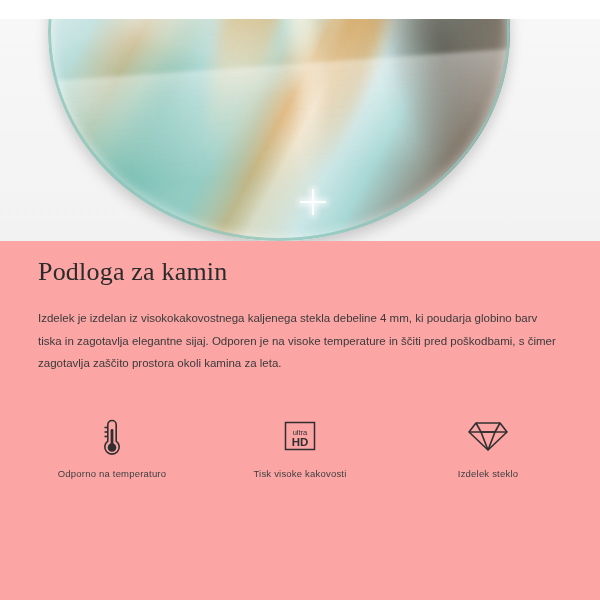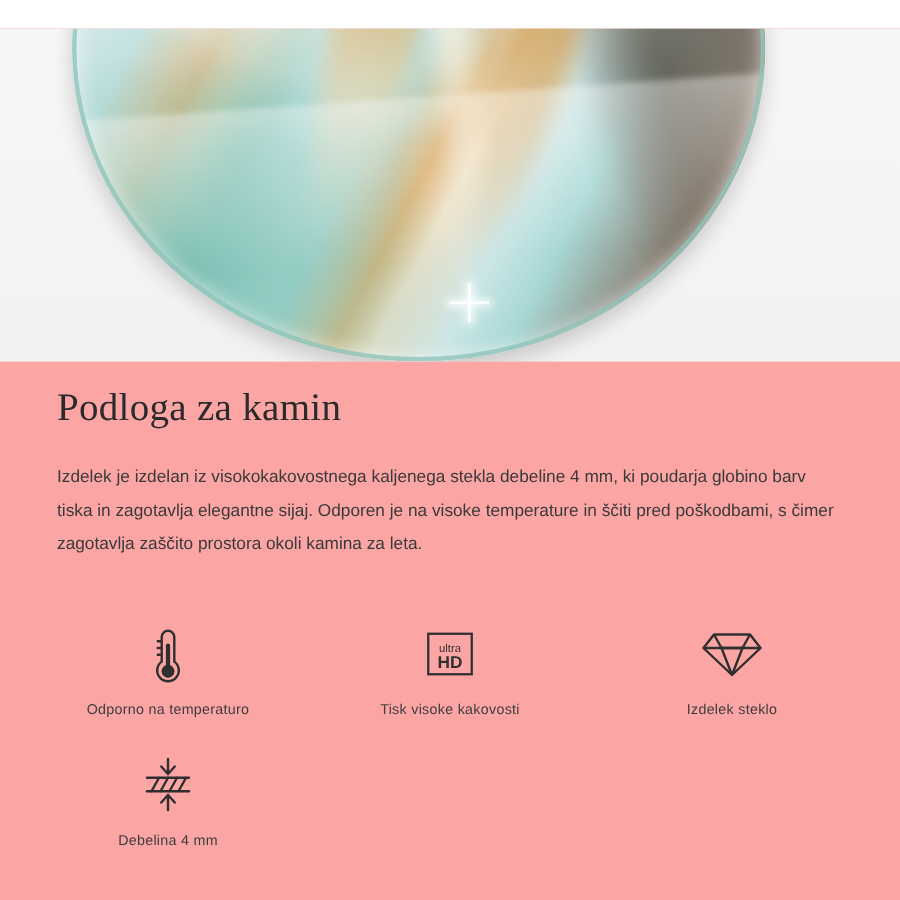--- a/index.html
+++ b/index.html
@@ -270,34 +270,15 @@
             <path d="M10 6 L15 15 L22 33"></path>
             <path d="M34 6 L29 15 L22 33"></path>
             <path d="M15 15 H29"></path>
           </g>
         </svg>
       </div>
       <div class="feature-label">Izdelek steklo</div>
     </div>
 
 
-    <div class="feature">
-      <div class="feature-icon">
-        <svg width="40" height="44" viewBox="0 0 40 44">
-          <g stroke="#2f2f2f" stroke-width="1.6" fill="none" stroke-linecap="round">
-            <line x1="20" y1="5" x2="20" y2="14"></line>
-            <path d="M15.5 10 L20 15 L24.5 10"></path>
-            <line x1="20" y1="39" x2="20" y2="30"></line>
-            <path d="M15.5 34 L20 29 L24.5 34"></path>
-            <line x1="6" y1="17.5" x2="34" y2="17.5"></line>
-            <line x1="6" y1="26.5" x2="34" y2="26.5"></line>
-            <line x1="9" y1="26.5" x2="14" y2="17.5"></line>
-            <line x1="15" y1="26.5" x2="20" y2="17.5"></line>
-            <line x1="21" y1="26.5" x2="26" y2="17.5"></line>
-            <line x1="27" y1="26.5" x2="32" y2="17.5"></line>
-          </g>
-        </svg>
-      </div>
-      <div class="feature-label">Debelina 4 mm</div>
-    </div>
 
   </div>
 </div>
 
 </body></html>

